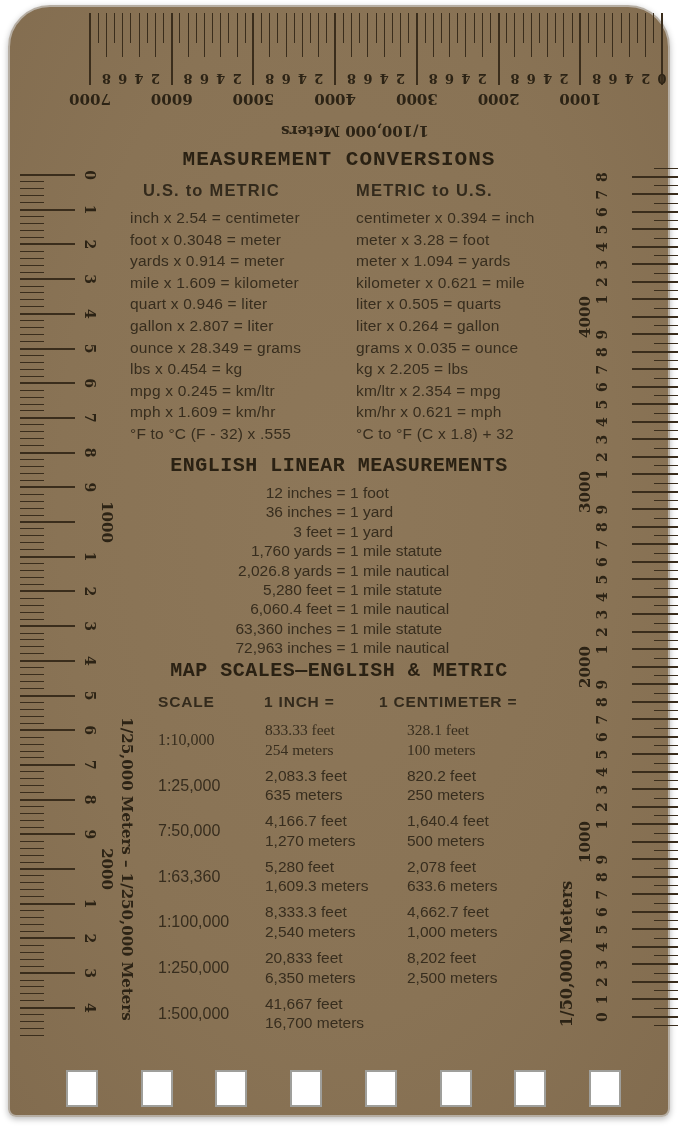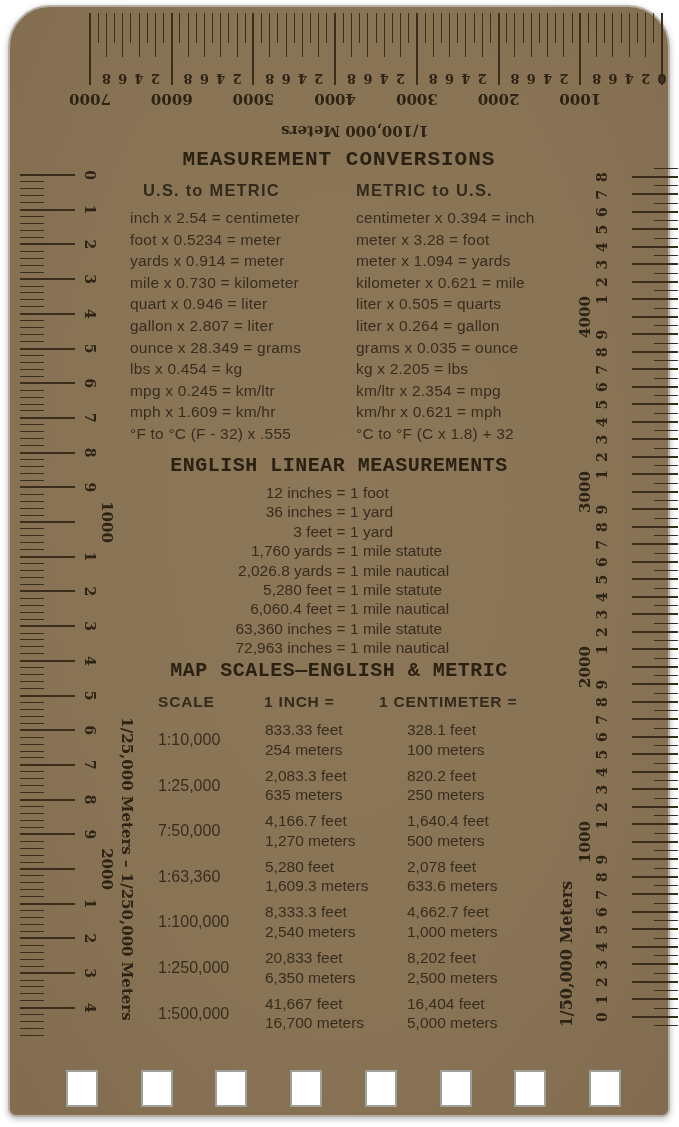--- a/index.html
+++ b/index.html
@@ -485,23 +485,23 @@
         <div class="tick" style="left: 863.25px; width: 1px; height: 24px;"></div>
       </div>
   </div>
   <div class="side-label right-ruler-label">1/50,000 Meters</div>
 
   <h1 class="title">MEASUREMENT CONVERSIONS</h1>
   <div class="col-header us">U.S. to METRIC</div>
   <div class="col-header metric">METRIC to U.S.</div>
   <div class="conv-col conv-us" id="convUS">
       <div class="conv-line">inch x 2.54 = centimeter</div>
-      <div class="conv-line">foot x 0.5234 = meter</div>
+      <div class="conv-line">foot x 0.3048 = meter</div>
       <div class="conv-line">yards x 0.914 = meter</div>
-      <div class="conv-line">mile x 0.730 = kilometer</div>
+      <div class="conv-line">mile x 1.609 = kilometer</div>
       <div class="conv-line">quart x 0.946 = liter</div>
       <div class="conv-line">gallon x 2.807 = liter</div>
       <div class="conv-line">ounce x 28.349 = grams</div>
       <div class="conv-line">lbs x 0.454 = kg</div>
       <div class="conv-line">mpg x 0.245 = km/ltr</div>
       <div class="conv-line">mph x 1.609 = km/hr</div>
       <div class="conv-line">°F to °C  (F - 32) x .555</div>
     </div>
   <div class="conv-col conv-metric" id="convMetric">
       <div class="conv-line">centimeter x 0.394 = inch</div>
@@ -566,21 +566,21 @@
       </div>
     </div>
 
   <h2 class="heading map">MAP SCALES—ENGLISH &amp; METRIC</h2>
   <div class="map-header">
     <span class="mh-scale">SCALE</span>
     <span class="mh-inch">1 INCH =</span>
     <span class="mh-cm">1 CENTIMETER =</span>
   </div>
   <div id="mapRows">
-      <div class="map-row" style="top: 713px;">
+      <div class="map-row" style="top: 713px; font-family: Liberation Serif, serif;">
         <div class="m-scale">1:10,000</div>
         <div class="m-inch">
           <div class="" style="position: static;">833.33 feet</div>
           <div class="" style="position: static;">254 meters</div>
         </div>
         <div class="m-cm">
           <div class="" style="position: static;">328.1 feet</div>
           <div class="" style="position: static;">100 meters</div>
         </div>
       </div>
@@ -638,24 +638,20 @@
           <div class="" style="position: static;">8,202 feet</div>
           <div class="" style="position: static;">2,500 meters</div>
         </div>
       </div>
       <div class="map-row" style="top: 986.6px;">
         <div class="m-scale">1:500,000</div>
         <div class="m-inch">
           <div class="" style="position: static;">41,667 feet</div>
           <div class="" style="position: static;">16,700 meters</div>
         </div>
-        <div class="m-cm">
-          <div class="" style="position: static;">16,404 feet</div>
-          <div class="" style="position: static;">5,000 meters</div>
-        </div>
       </div>
     </div>
 
   <div class="holes" id="holes">
       <div class="hole"></div>
       <div class="hole"></div>
       <div class="hole"></div>
       <div class="hole"></div>
       <div class="hole"></div>
       <div class="hole"></div>

